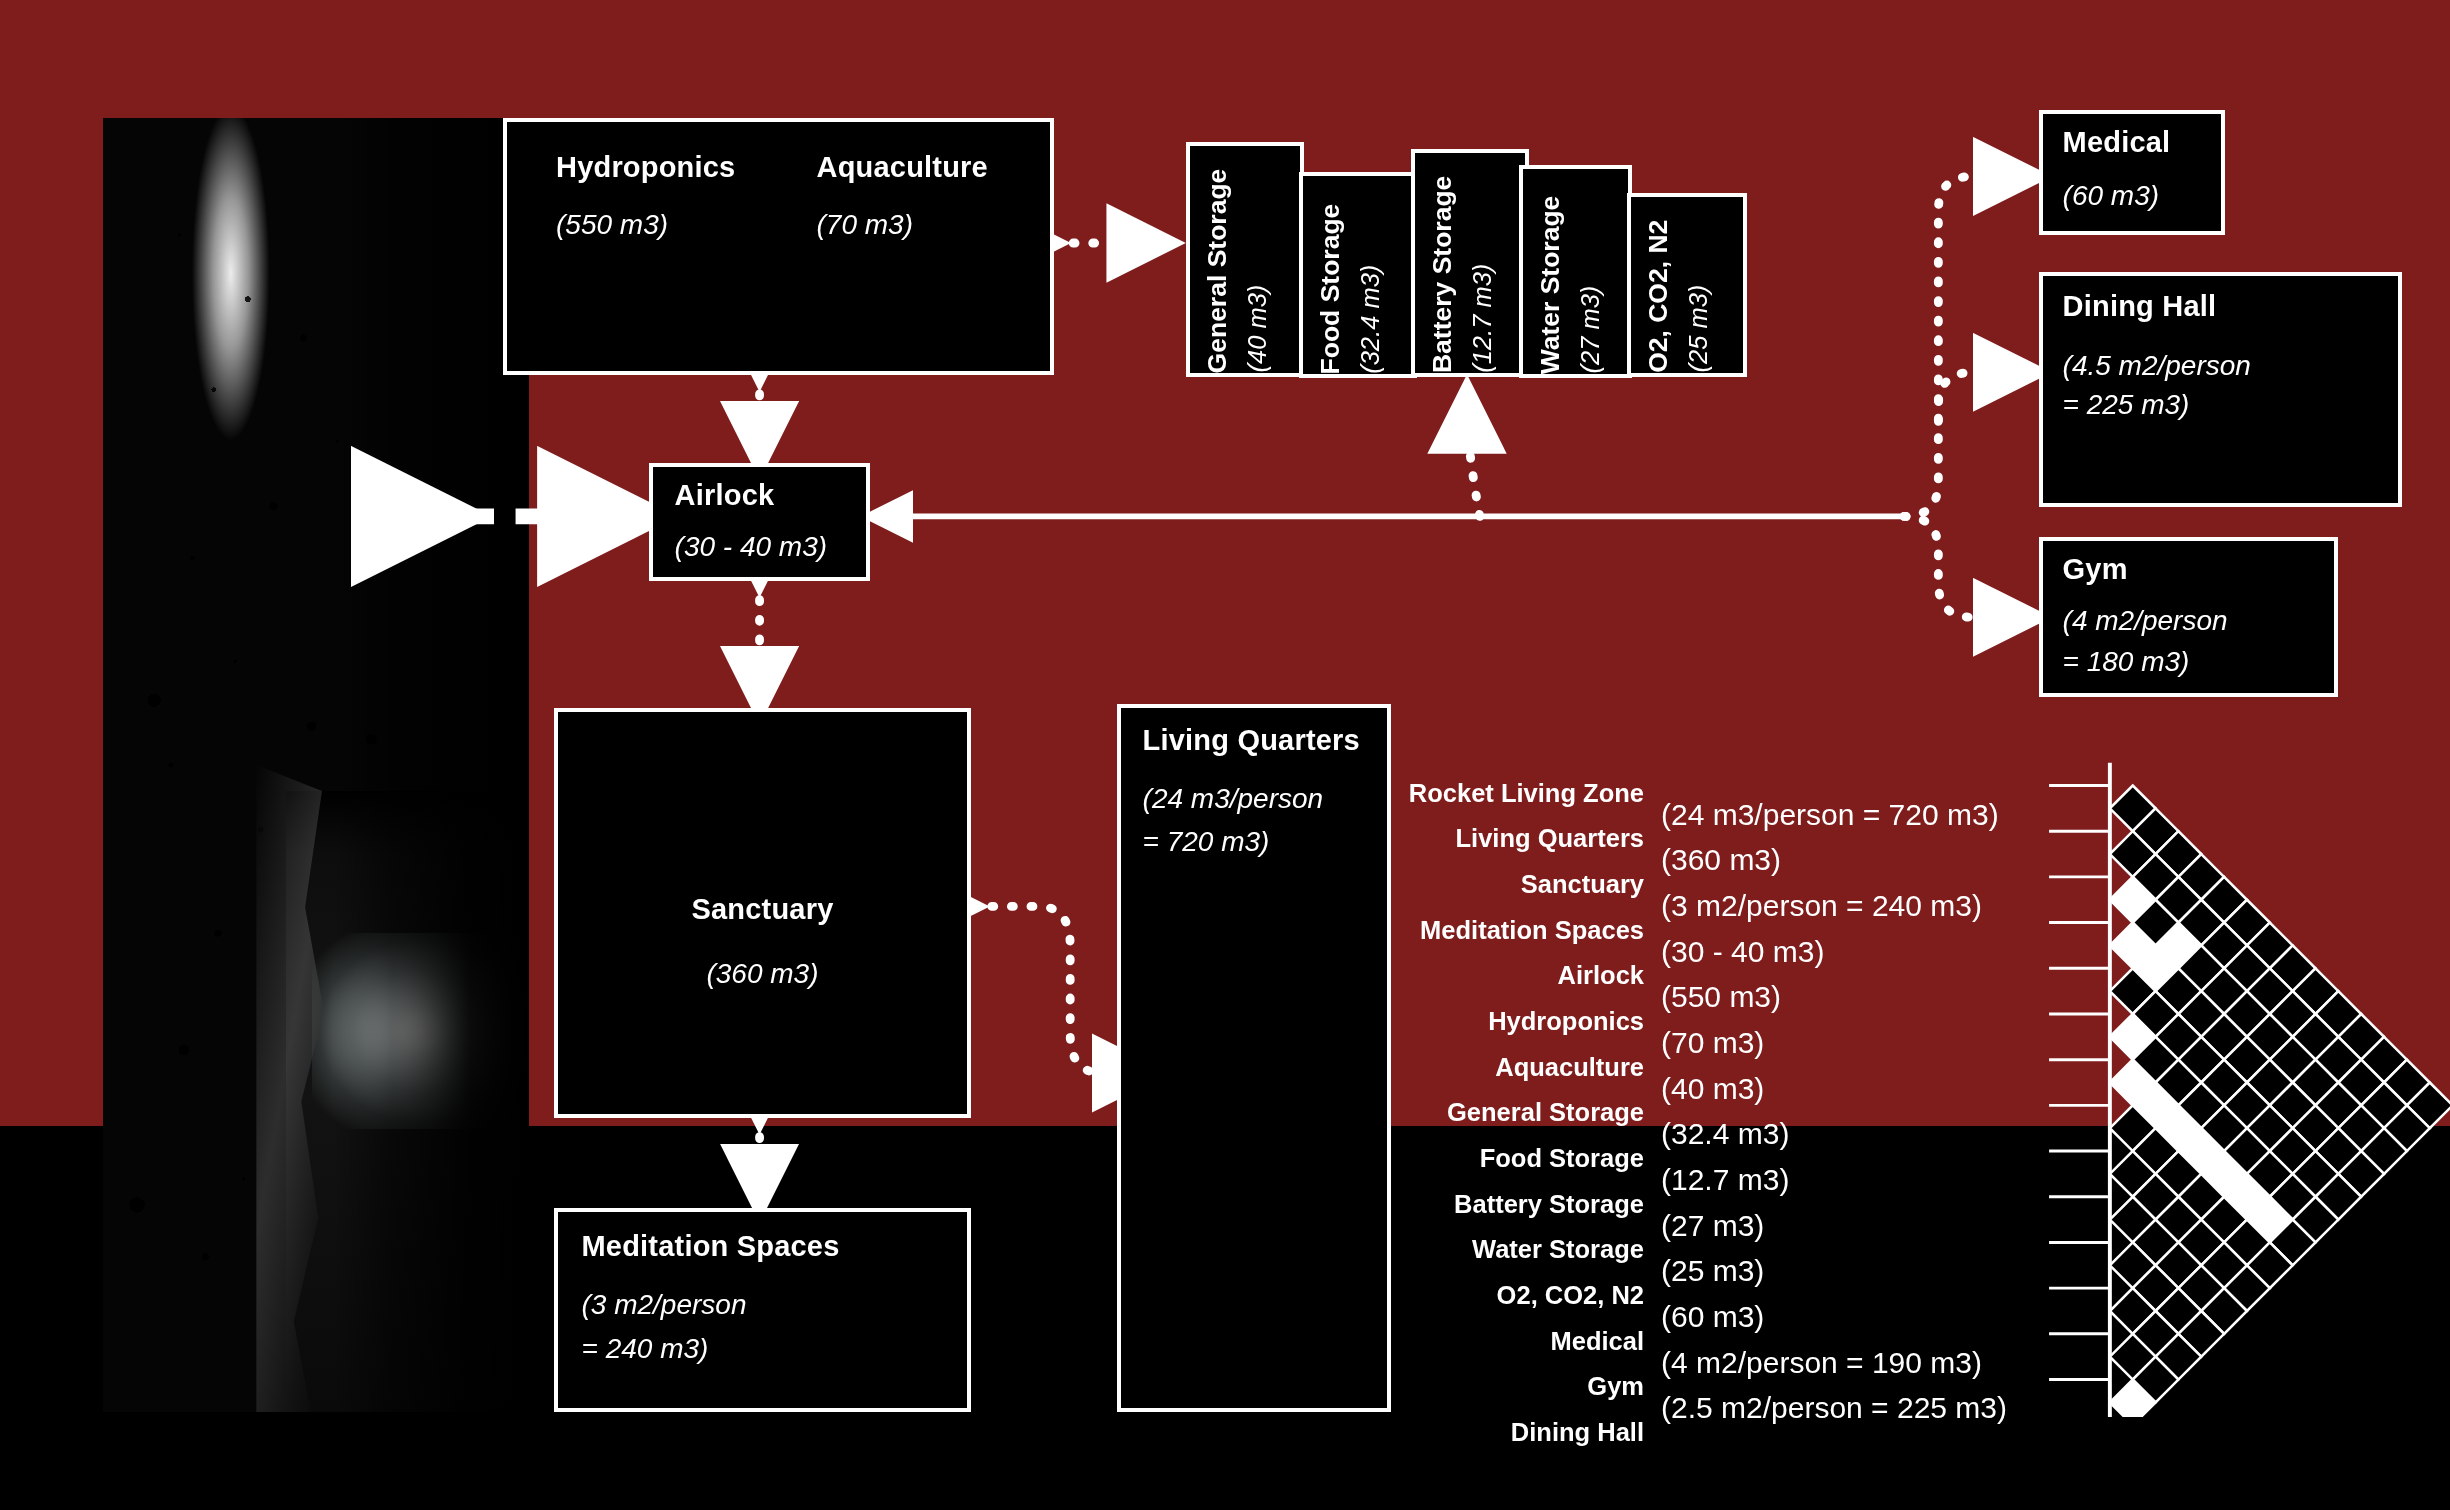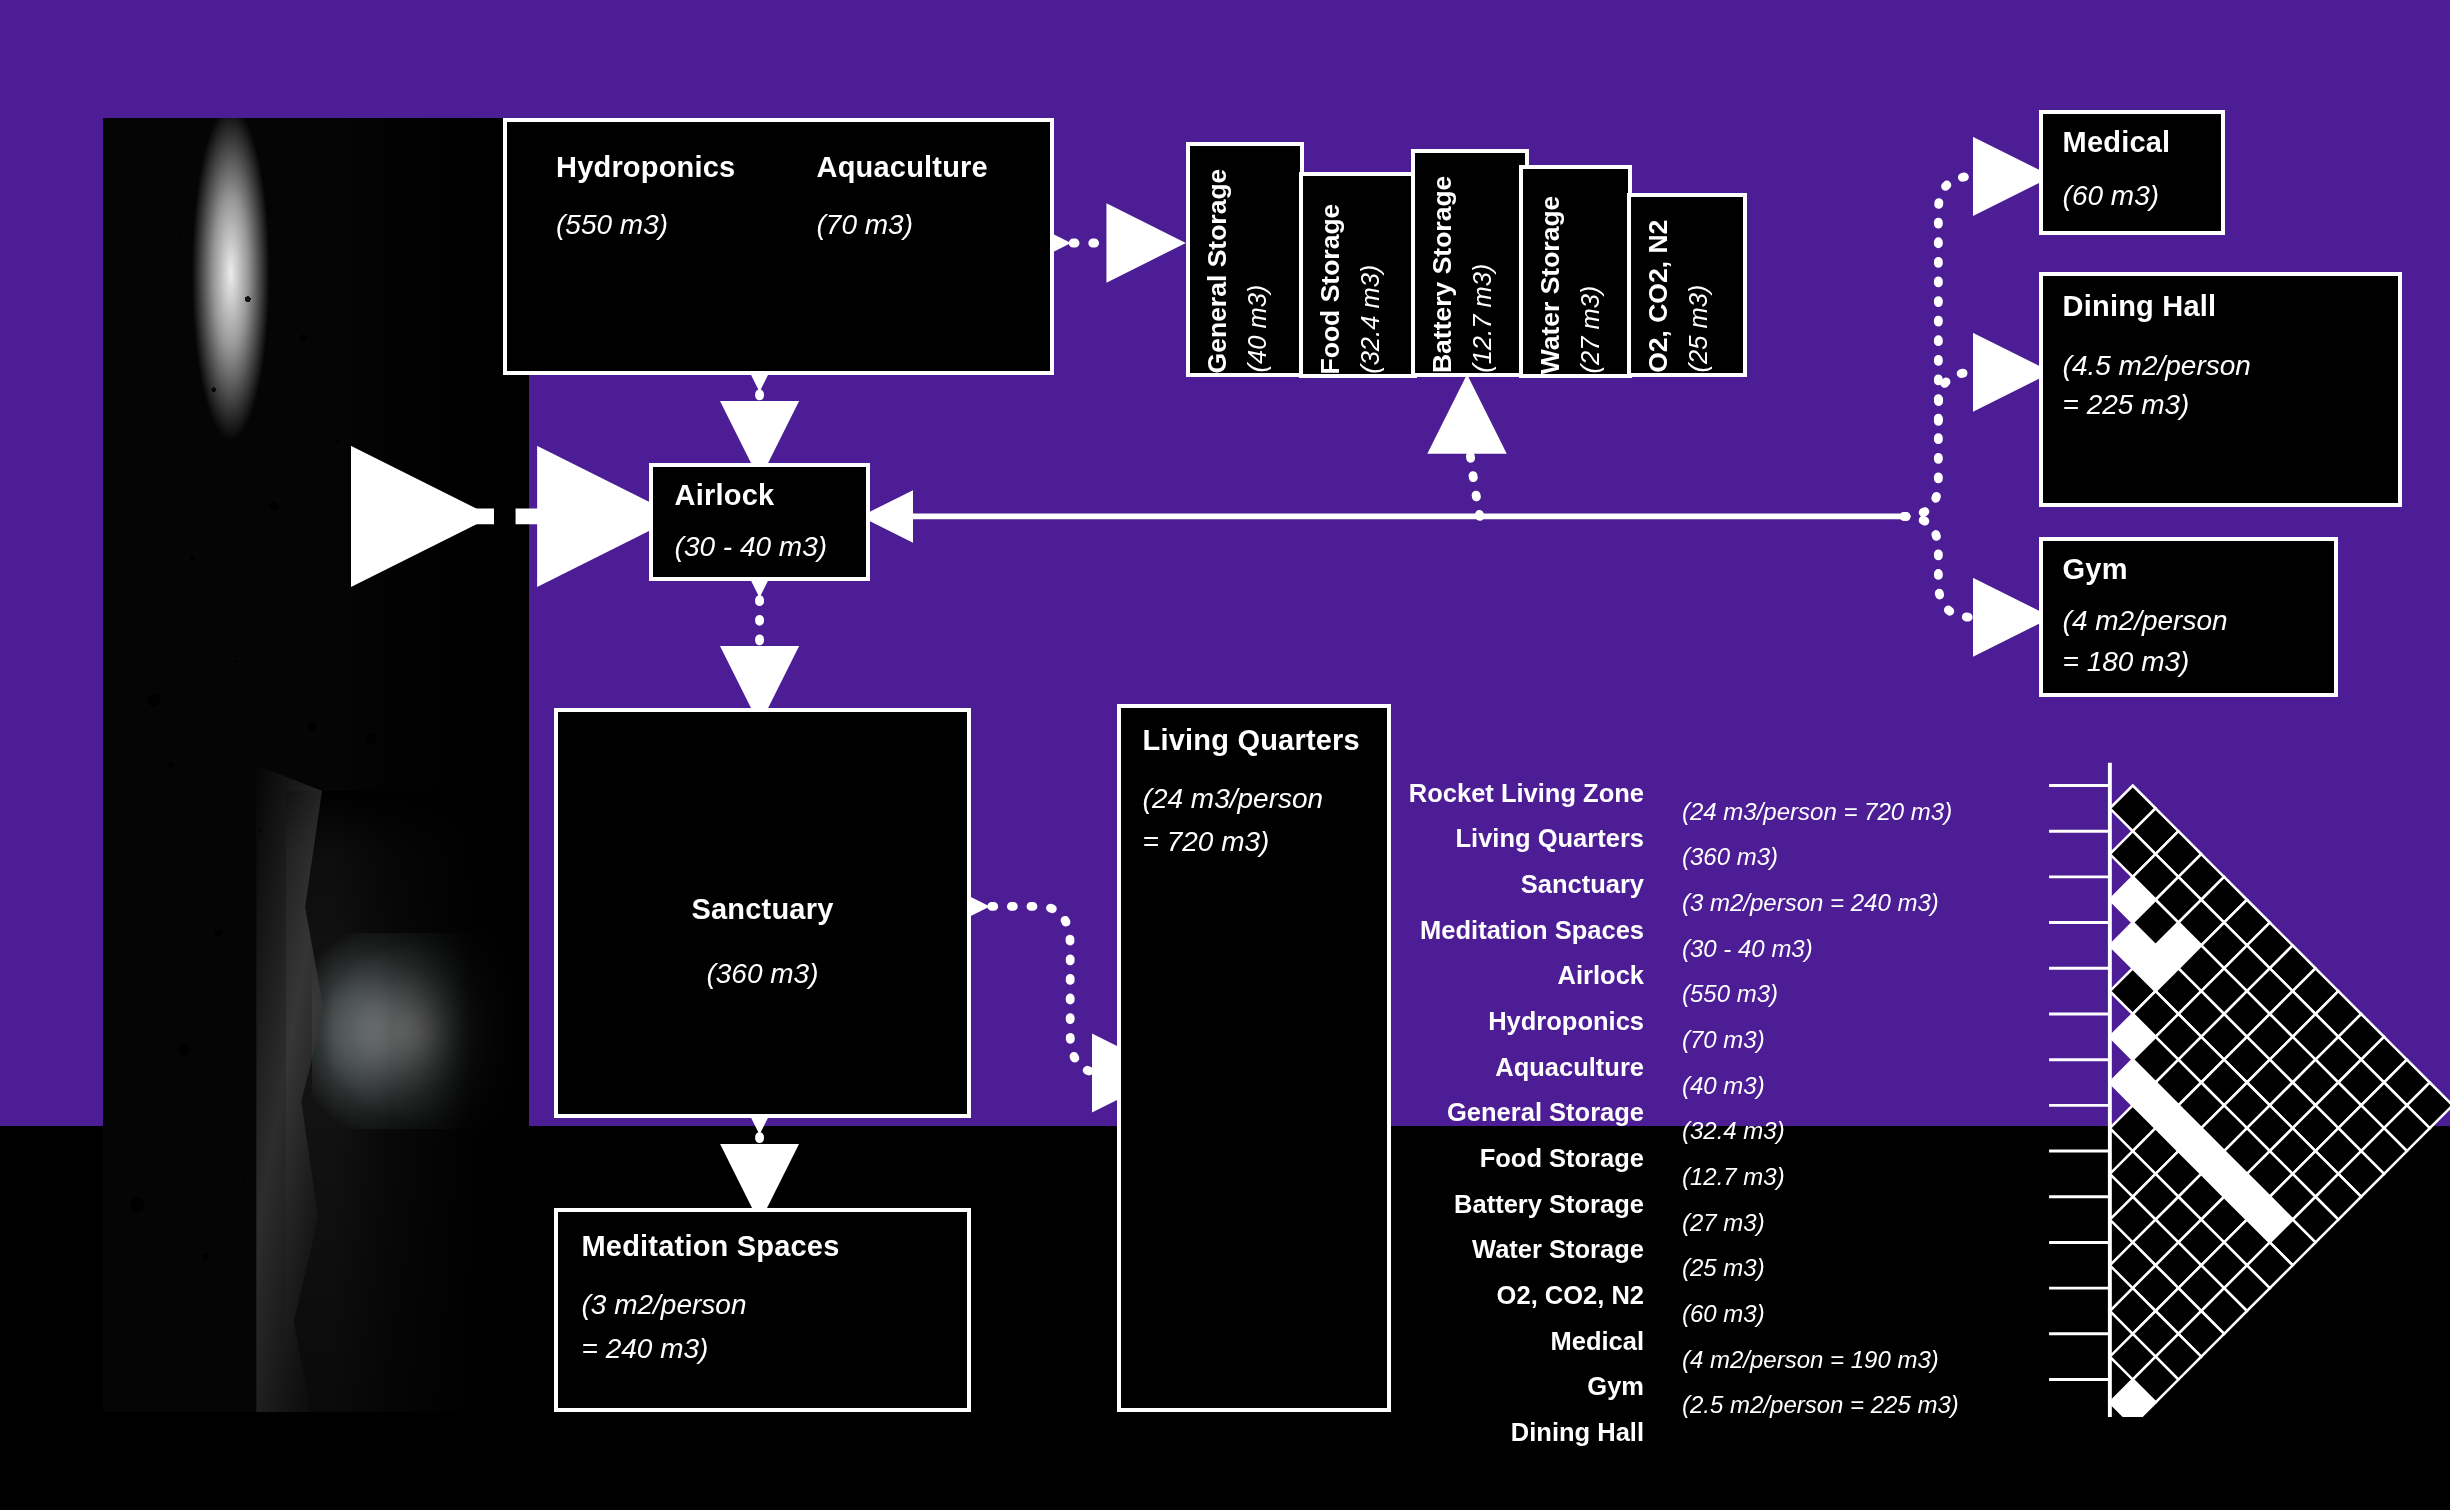--- a/index.html
+++ b/index.html
@@ -1,18 +1,18 @@
 <!DOCTYPE html>
 <html><head>
 <meta charset="utf-8">
 <style>
   html,body{margin:0;padding:0;background:#000;}
   body{width:2450px;height:1510px;overflow:hidden;
        font-family:"Liberation Sans","DejaVu Sans",sans-serif;color:#fff;}
-  #stage{position:relative;width:2450px;height:1126px;background:#4c1d95;}
+  #stage{position:relative;width:2450px;height:1126px;background:#7f1d1d;}
 
   
   .box{position:absolute;border:4.9px solid #fff;background:#000;box-sizing:border-box;}
   .b-title{font-weight:700;font-size:29px;color:#fff;letter-spacing:0.2px;white-space:nowrap;}
   .b-val{font-style:italic;font-size:28px;color:#fff;white-space:nowrap;line-height:1.38;}
   .pad{padding:21.6px 25.5px;}
 
   
   #photo{position:absolute;left:103px;top:118px;width:426px;height:1294px;overflow:hidden;background:#050505;}
   #photo .rock{position:absolute;inset:0;
@@ -76,21 +76,21 @@
         white-space:nowrap;padding:0 0 13.7px 0;margin-left:9.8px;}
 
   
   svg.conn{position:absolute;left:0;top:0;width:2450px;height:1510px;overflow:visible;pointer-events:none;}
 
   
   #matlist{position:absolute;left:1423px;top:774px;width:627px;}
   .mrow{position:absolute;left:0;width:627px;height:0;}
   .mlabel{position:absolute;right:406px;top:-18.6px;font-weight:700;font-size:25.5px;
           white-space:nowrap;text-align:right;}
-  .mval{position:absolute;left:238px;top:0px;font-style:italic;font-size:24px;white-space:nowrap;margin-left:21px;}
+  .mval{position:absolute;left:238px;top:0px;font-size:30px;white-space:nowrap;}
 
   
   #matgrid{position:absolute;left:2049px;top:760px;width:412px;height:657px;}
 </style>
 </head>
 <body>
 
 <div id="stage">
 
   <div id="photo">

